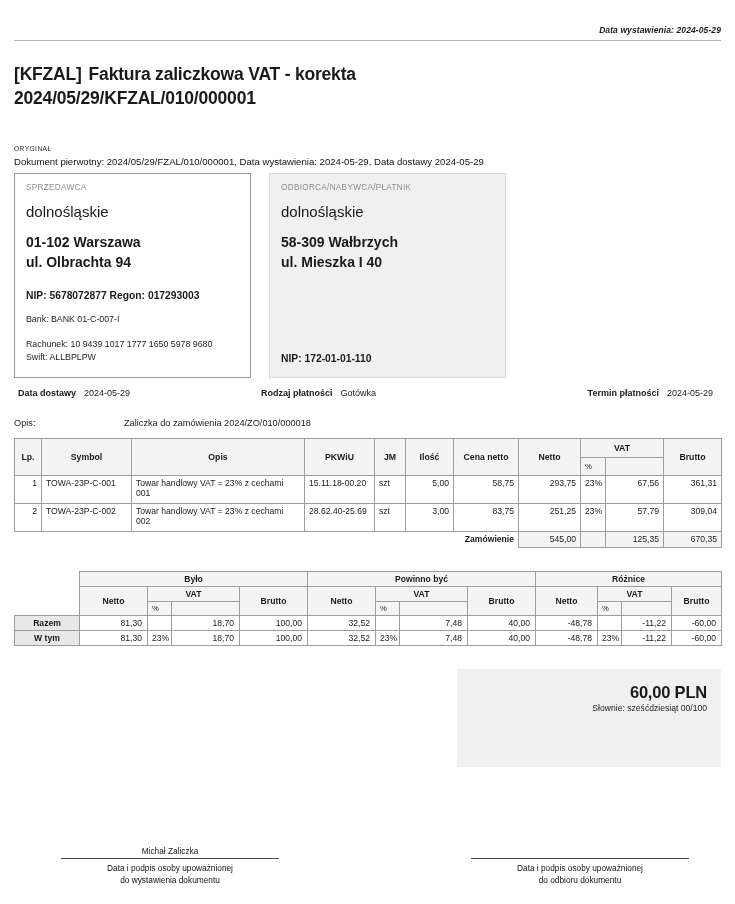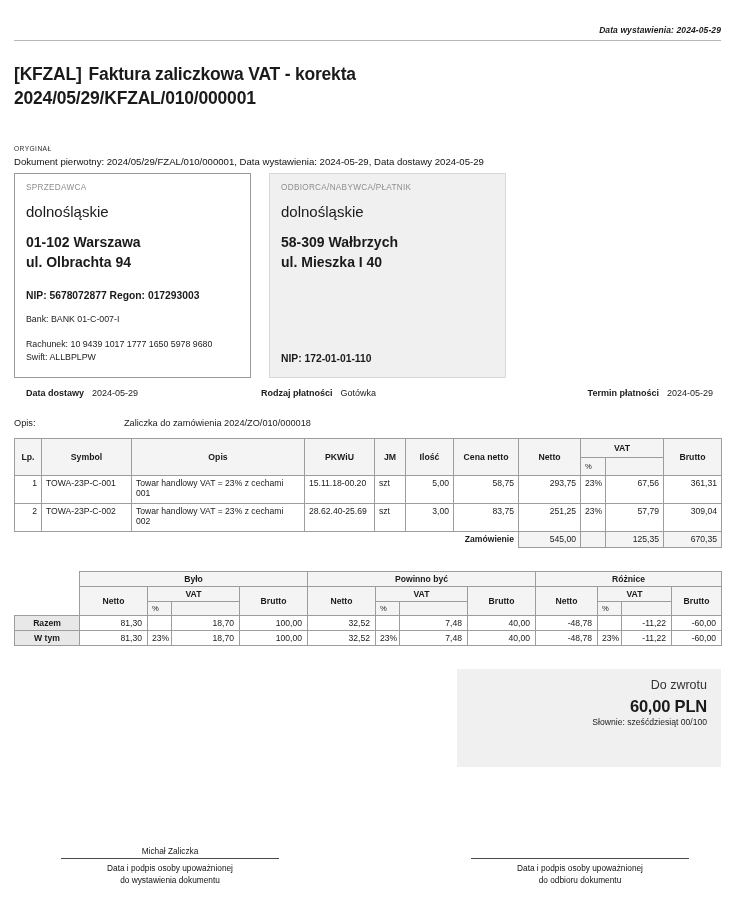--- a/index.html
+++ b/index.html
@@ -69,21 +69,21 @@
   .party-nip { font-size:10.3px; font-weight:bold; margin-top:17px; }
   .party-bank { font-size:8.8px; margin-top:12px; line-height:1.5; color:#222; }
   .party-acct { font-size:8.8px; margin-top:12px; line-height:1.5; color:#222; }
   .buyer-nip { position:absolute; left:11px; bottom:13px; font-size:10.3px; font-weight:bold; }
 
   
   .meta-row { position:relative; margin-top:10px; height:16px; font-size:9px; }
   .meta-item { position:absolute; white-space:nowrap; }
   .meta-item b { font-weight:bold; }
   .meta-item span { margin-left:8px; }
-  .m-delivery { left:12px; }
+  .m-delivery { left:4px; }
   .m-payment { left:247px; }
   .m-term { right:8px; }
 
   
   .opis-block { margin-top:12px; font-size:9.2px; line-height:1.65; }
   .opis-row { display:flex; }
   .opis-key { width:110px; }
 
   
   table { border-collapse:collapse; table-layout:fixed; }
@@ -354,21 +354,20 @@
         <td class="num">40,00</td>
         <td class="num">-48,78</td>
         <td class="pctv">23%</td>
         <td class="num">-11,22</td>
         <td class="num">-60,00</td>
       </tr>
     </tbody>
   </table>
 
   <div class="refund">
-    <div class="refund-label">Do zwrotu</div>
     <div class="refund-amount">60,00 PLN</div>
     <div class="refund-words">Słownie: sześćdziesiąt 00/100</div>
   </div>
 
   <div class="signatures">
     <div class="sig left">
       <div class="sig-name">Michał Zaliczka</div>
       <div class="sig-line"></div>
       <div class="sig-cap">
         <div>Data i podpis osoby upoważnionej</div>

